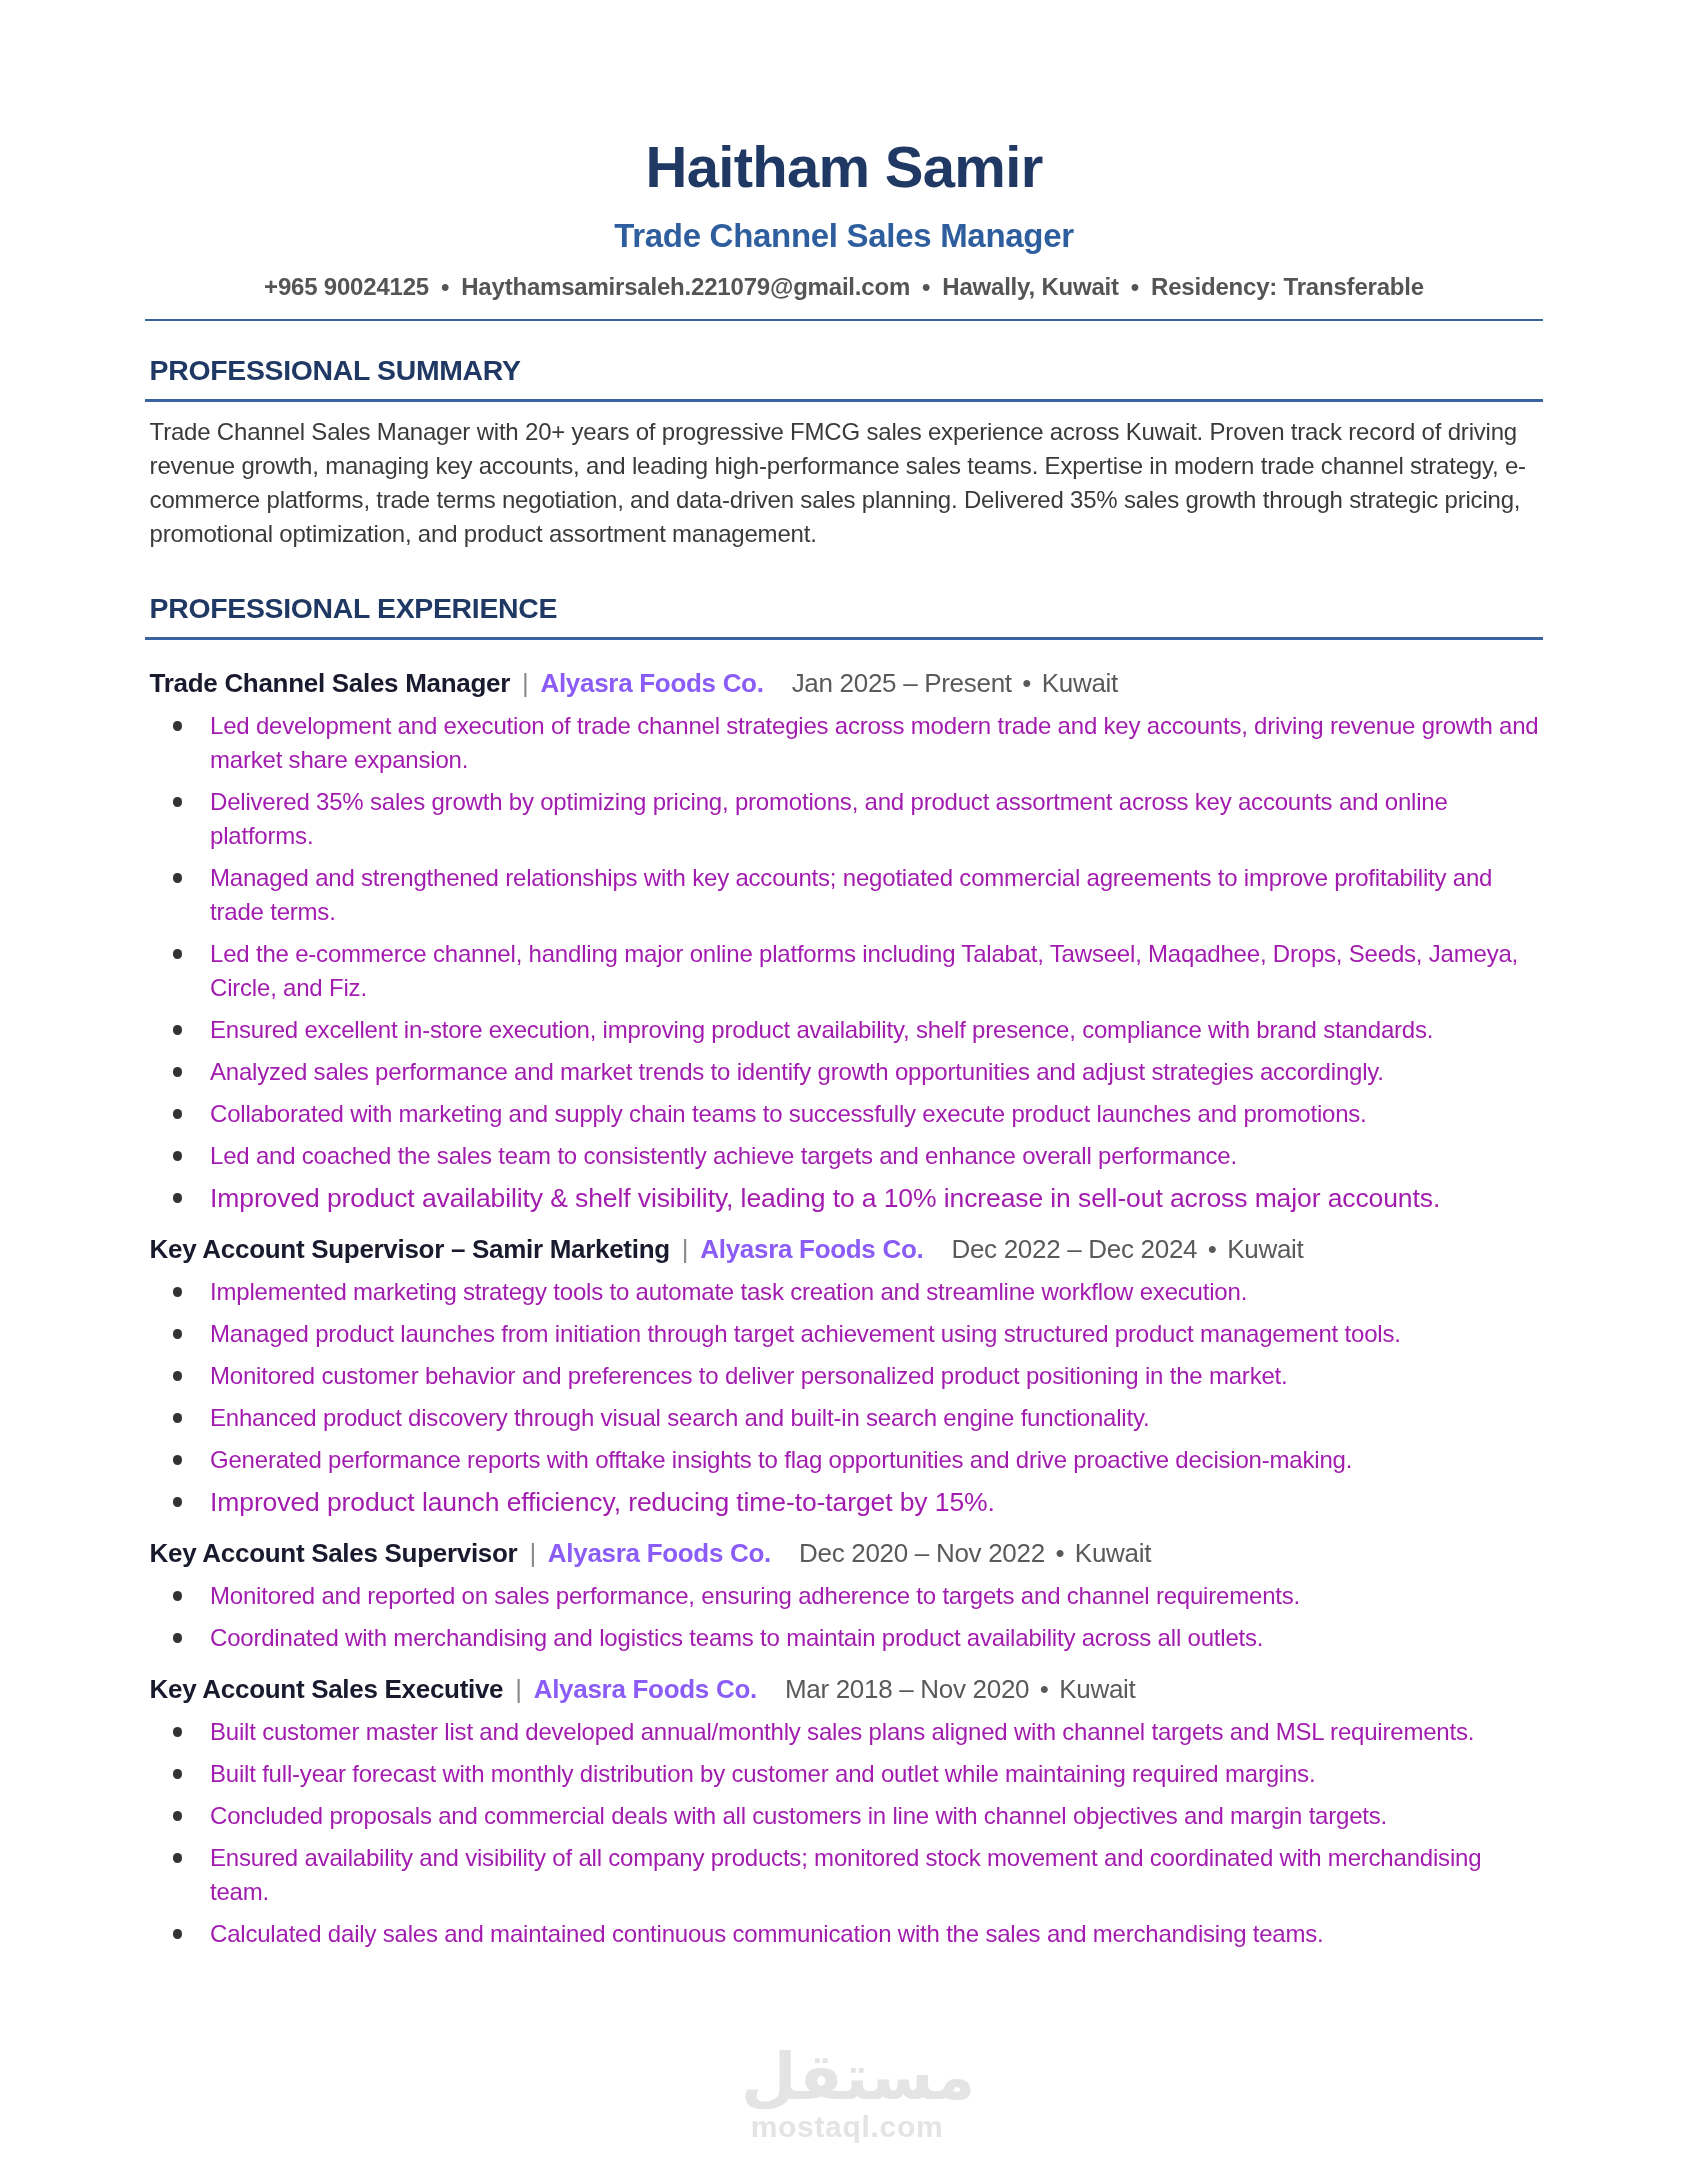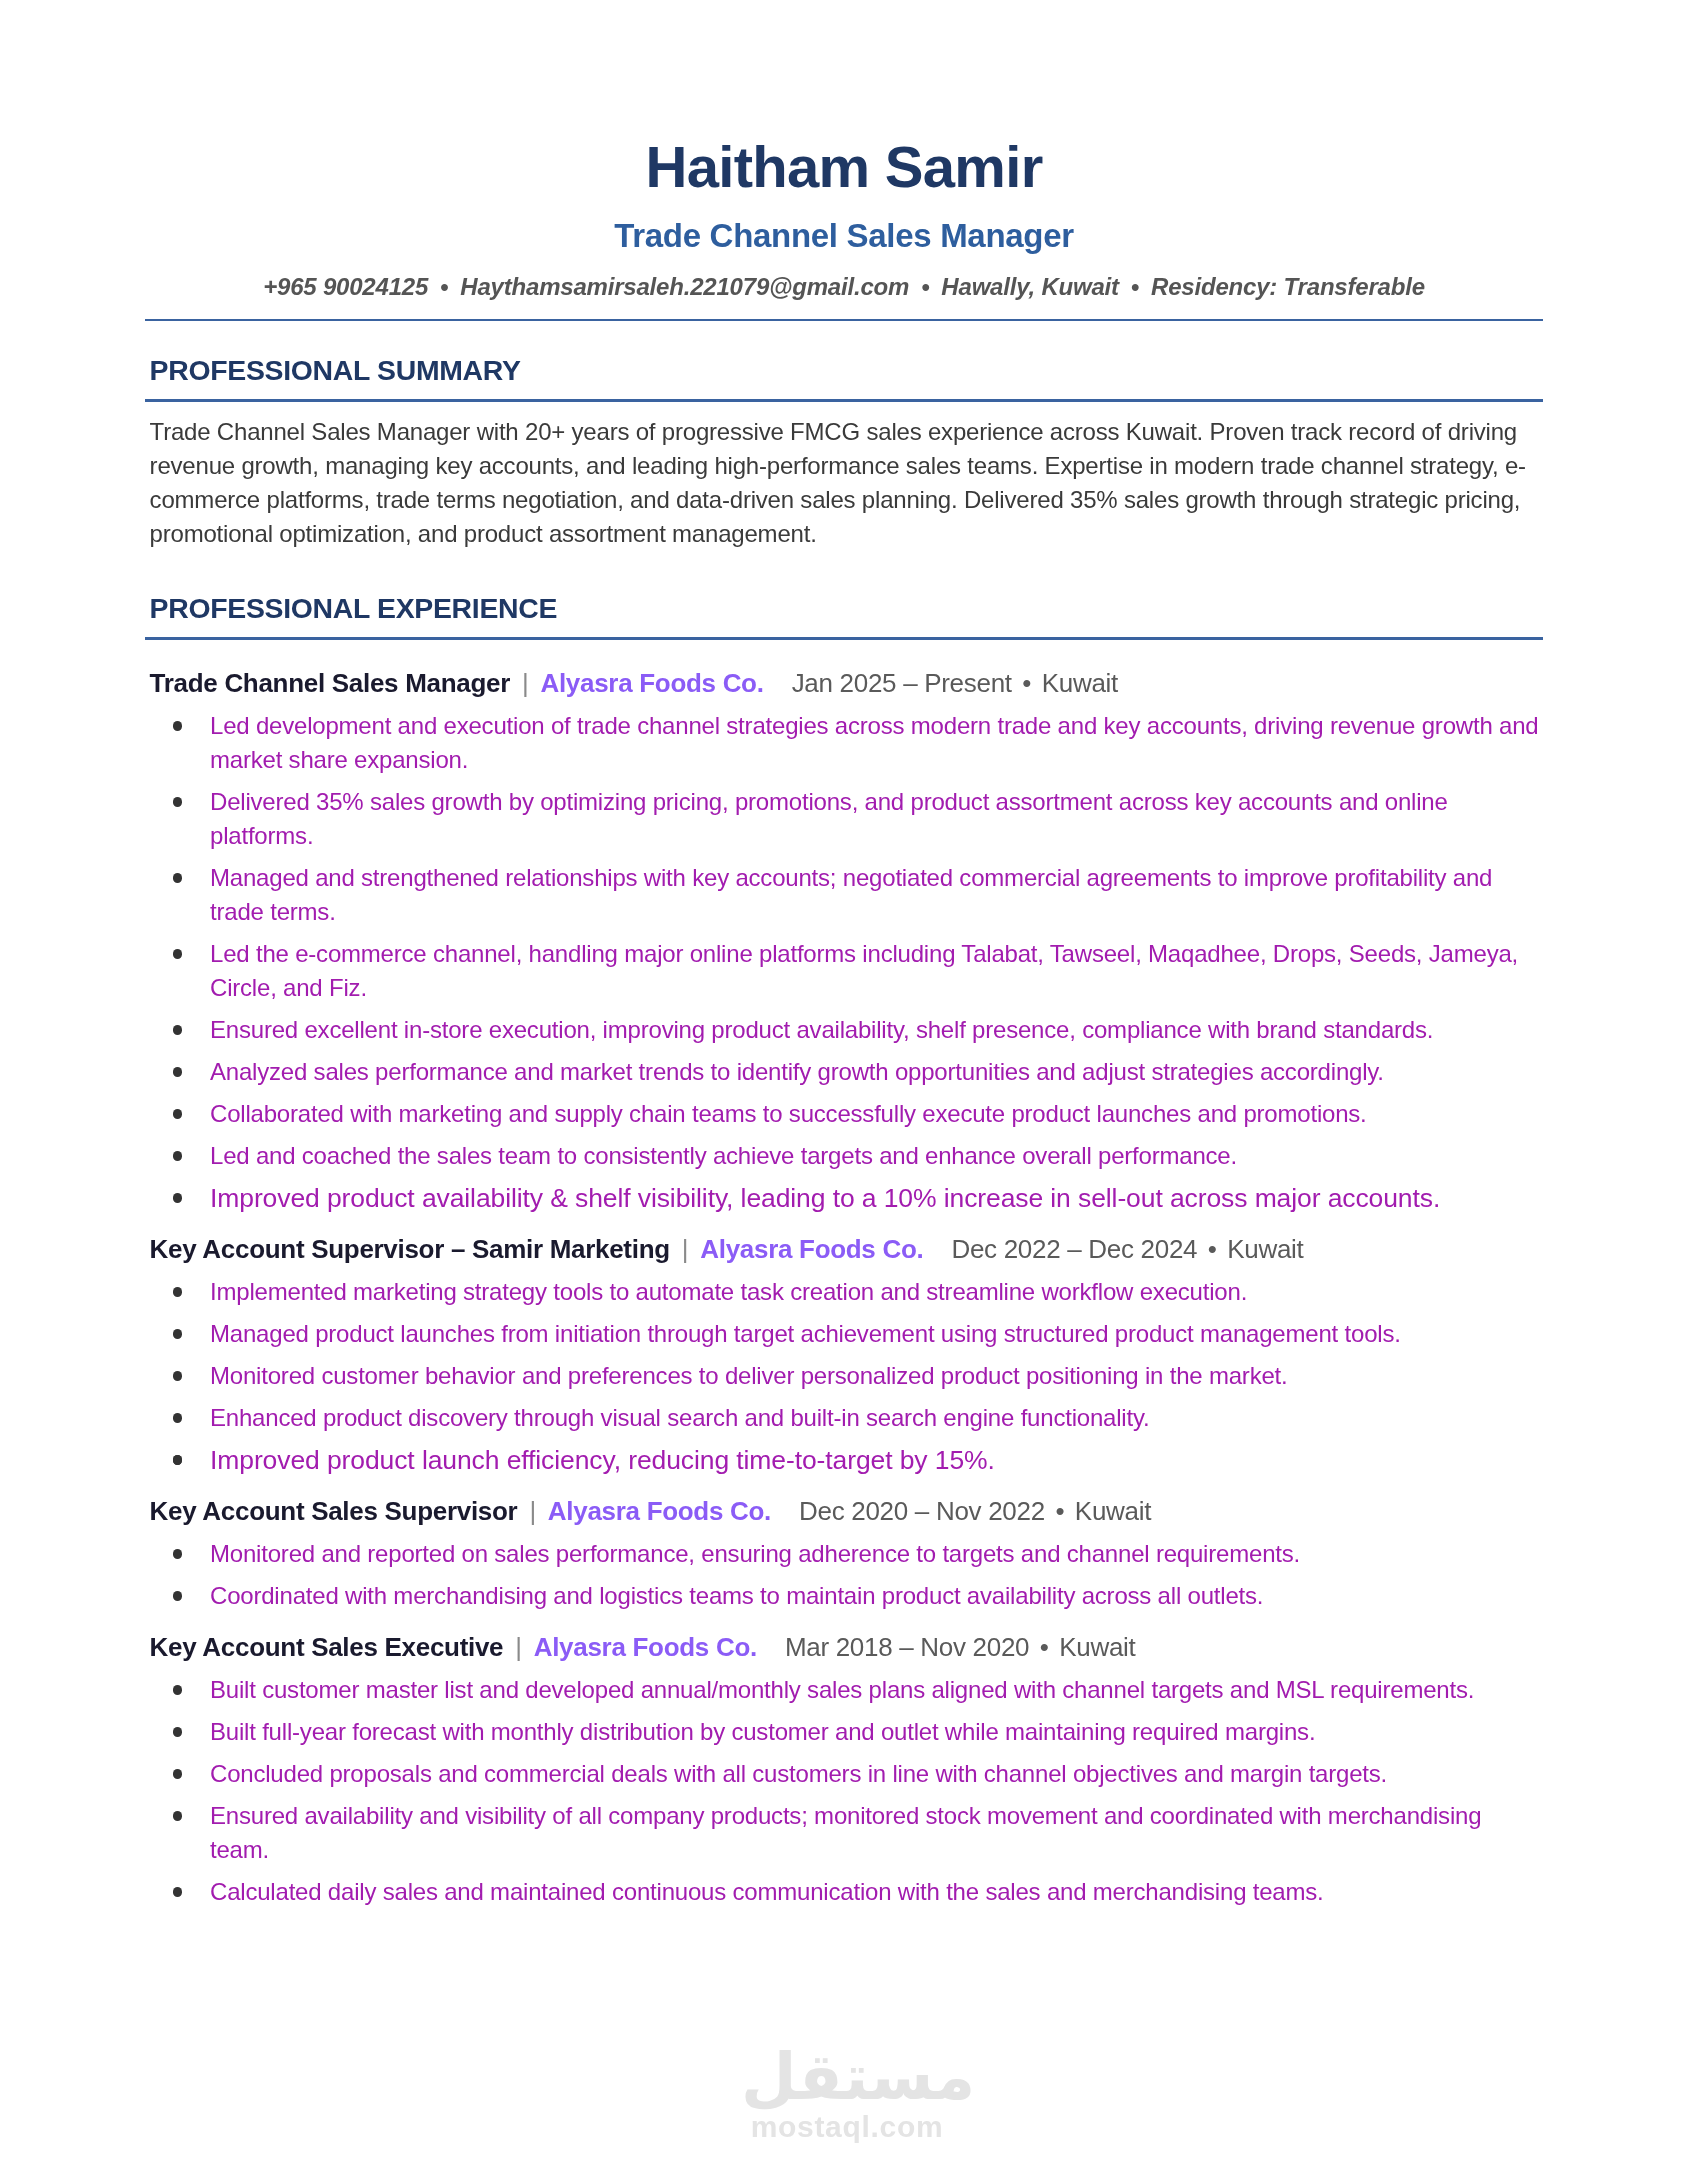--- a/index.html
+++ b/index.html
@@ -2,21 +2,21 @@
 <html style="font-size:10.6px"><head>
 <meta charset="utf-8">
 <style>
   html, body { margin: 0; padding: 0; background: #ffffff; }
   body { width: 1687px; height: 2183px; position: relative; overflow: hidden;
          font-family: "Liberation Sans", "DejaVu Sans", sans-serif; color: #3a3a3a; }
   .page { position: absolute; left: 145px; top: 0; width: 1398px; }
   .header { text-align: center; }
   .name { margin: 0; padding-top: 130px; font-size: 58px; font-weight: bold; color: #1f3864; line-height: 73px; letter-spacing: -0.7px; }
   .title { font-size: 33px; color: #2e5e9e; font-weight: bold; line-height: 40px; margin-top: 13.2px; letter-spacing: -0.3px; }
-  .contact { font-size: 24px; font-weight: bold; color: #555555; line-height: 32px; margin-top: 14.6px; letter-spacing: -0.2px; font-style: italic; }
+  .contact { font-size: 24px; font-weight: bold; color: #555555; line-height: 32px; margin-top: 14.6px; letter-spacing: -0.2px; }
   .contact .sep { display: inline-block; margin: 0 12px; color: #555; }
   .rule { height: 2.6px; background: #3a63a0; width: 1398px; }
   .rule.top { margin-top: 16px; }
   .section-heading { font-size: 28.4px; font-weight: bold; color: #1f3864; margin: 0; padding-left: 4.6px; line-height: 34px; letter-spacing: -0.3px; }
   .sec1 { margin-top: 32px; }
   .sec-rule { margin-top: 12px; }
   .summary { font-size: 24px; line-height: 34px; color: #3a3a3a; padding-left: 4.6px; margin-top: 13.2px; width: 1383px; letter-spacing: -0.2px; }
   .sec2 { margin-top: 40px; }
   .job { margin-top: 0; }
   .job-head { font-size: 26px; line-height: 36px; padding-left: 4.6px; white-space: nowrap; letter-spacing: -0.3px; }
@@ -73,21 +73,21 @@
           <li class="big"><span class="bul"></span><span>Improved product availability &amp; shelf visibility, leading to a 10% increase in sell-out across major accounts.</span></li>
         </ul>
       </div>
       <div class="job jobn">
         <div class="job-head"><span class="role">Key Account Supervisor – Samir Marketing</span><span class="bar">|</span><span class="company">Alyasra Foods Co.</span><span class="dates">Dec 2022 – Dec 2024</span><span class="dot">•</span><span class="loc">Kuwait</span></div>
         <ul class="bullets">
           <li><span class="bul"></span><span>Implemented marketing strategy tools to automate task creation and streamline workflow execution.</span></li>
           <li><span class="bul"></span><span>Managed product launches from initiation through target achievement using structured product management tools.</span></li>
           <li><span class="bul"></span><span>Monitored customer behavior and preferences to deliver personalized product positioning in the market.</span></li>
           <li><span class="bul"></span><span>Enhanced product discovery through visual search and built-in search engine functionality.</span></li>
-          <li><span class="bul"></span></li>
+          <li><span class="bul"></span><span>Generated performance reports with offtake insights to flag opportunities and drive proactive decision-making.</span></li>
           <li class="big"><span class="bul"></span><span>Improved product launch efficiency, reducing time-to-target by 15%.</span></li>
         </ul>
       </div>
       <div class="job jobn">
         <div class="job-head"><span class="role">Key Account Sales Supervisor</span><span class="bar">|</span><span class="company">Alyasra Foods Co.</span><span class="dates">Dec 2020 – Nov 2022</span><span class="dot">•</span><span class="loc">Kuwait</span></div>
         <ul class="bullets">
           <li><span class="bul"></span><span>Monitored and reported on sales performance, ensuring adherence to targets and channel requirements.</span></li>
           <li><span class="bul"></span><span>Coordinated with merchandising and logistics teams to maintain product availability across all outlets.</span></li>
         </ul>
       </div>

